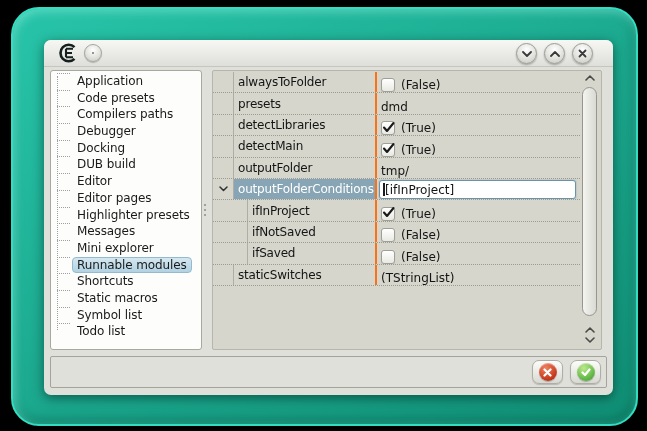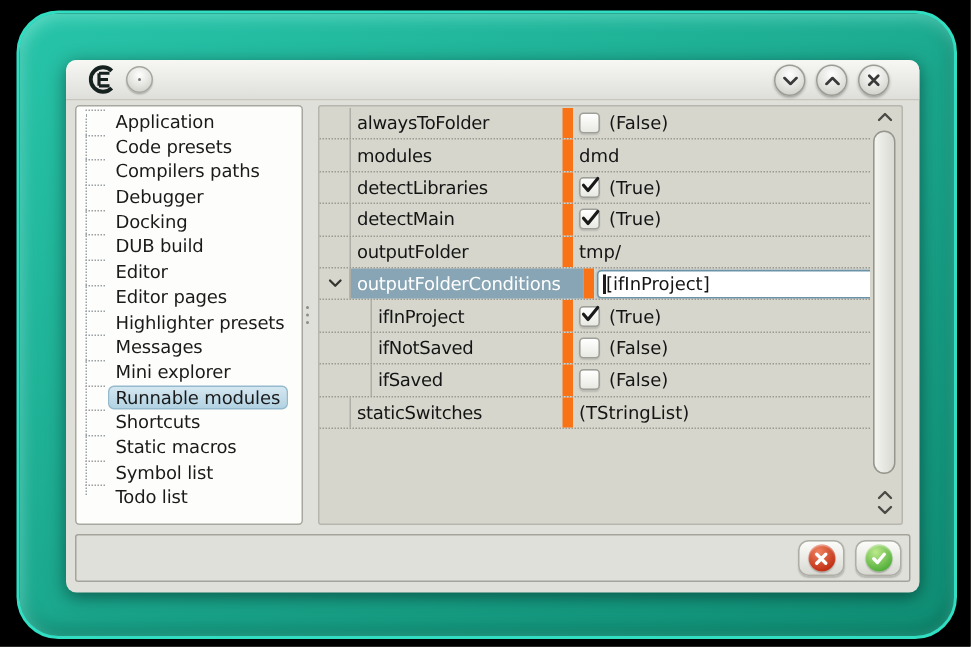--- a/index.html
+++ b/index.html
@@ -41,21 +41,21 @@
   .grid{position:absolute;left:168px;top:30px;width:390px;height:280px;background:#d6d6cd;
         border:1px solid #b6b6ae;border-radius:2px;box-sizing:border-box;}
   #grid-rows{position:absolute;left:0;top:1px;width:367px;}
   .grow{display:flex;align-items:center;height:21.4px;border-bottom:1px dotted #9b9b93;box-sizing:border-box;}
   .gutter{width:20px;height:100%;flex:none;display:flex;align-items:center;justify-content:center;}
   .indent{flex:none;height:100%;}
   .pname{flex:none;border-left:1px solid #aeaea6;height:100%;display:flex;align-items:center;
          padding-left:4px;box-sizing:border-box;font-size:12px;letter-spacing:-0.2px;color:#141414;
          white-space:nowrap;overflow:hidden;}
   .pname.sel{background:#87a5b4;color:#ffffff;}
-  .pval{flex:1;border-left:7px solid #f97316;height:100%;display:flex;align-items:center;
+  .pval{flex:1;border-left:2px solid #f97316;height:100%;display:flex;align-items:flex-end;
         padding-left:4px;box-sizing:border-box;font-size:12px;color:#141414;gap:6px;overflow:hidden;}
   .cb{width:14px;height:14px;border:1px solid #9f9f99;border-radius:3px;flex:none;
       background:linear-gradient(#ffffff,#e9e9e3);box-shadow:0 1px 1px rgba(0,0,0,.12);
       display:flex;align-items:center;justify-content:center;box-sizing:border-box;overflow:visible;}
   .vtext{white-space:nowrap;}
   .editbox{flex:none;width:197px;height:19px;background:#ffffff;border:1px solid #6a93a8;border-radius:3px;
            box-shadow:0 0 2px rgba(80,130,160,.55);display:flex;align-items:center;padding-left:3px;
            box-sizing:border-box;margin-left:-2px;}
   .caret{width:2px;height:13px;background:#1c1c1c;flex:none;}
   
@@ -193,21 +193,21 @@
     <span class="indent" style="width: 0px;"></span>
     <span class="pname" style="width: 142px;">alwaysToFolder</span>
     <span class="pval">
                 <span class="cb"></span>
                 <span class="vtext">(False)</span>
               </span>
   </div>
             <div class="grow">
     <span class="gutter"></span>
     <span class="indent" style="width: 0px;"></span>
-    <span class="pname" style="width: 142px;">modules</span>
+    <span class="pname" style="width: 142px;">presets</span>
     <span class="pval">
                 <span class="vtext">dmd</span>
               </span>
   </div>
             <div class="grow">
     <span class="gutter"></span>
     <span class="indent" style="width: 0px;"></span>
     <span class="pname" style="width: 142px;">detectLibraries</span>
     <span class="pval">
                 <span class="cb">
@@ -239,21 +239,21 @@
                 <span class="vtext">tmp/</span>
               </span>
   </div>
             <div class="grow">
     <span class="gutter">
                 <svg width="9" height="6" viewBox="0 0 9 6">
                   <polyline points="1,1 4.5,4.5 8,1" fill="none" stroke="#33332f" stroke-width="1.5" stroke-linecap="round" stroke-linejoin="round"></polyline>
                 </svg>
               </span>
     <span class="indent" style="width: 0px;"></span>
-    <span class="pname sel" style="width: 156px;">outputFolderConditions</span>
+    <span class="pname sel" style="width: 142px;">outputFolderConditions</span>
     <span class="pval">
                 <span class="editbox">
                   <span class="caret"></span>
                   <span class="vtext">[ifInProject]</span>
                 </span>
               </span>
   </div>
             <div class="grow">
     <span class="gutter"></span>
     <span class="indent" style="width: 14px;"></span>

